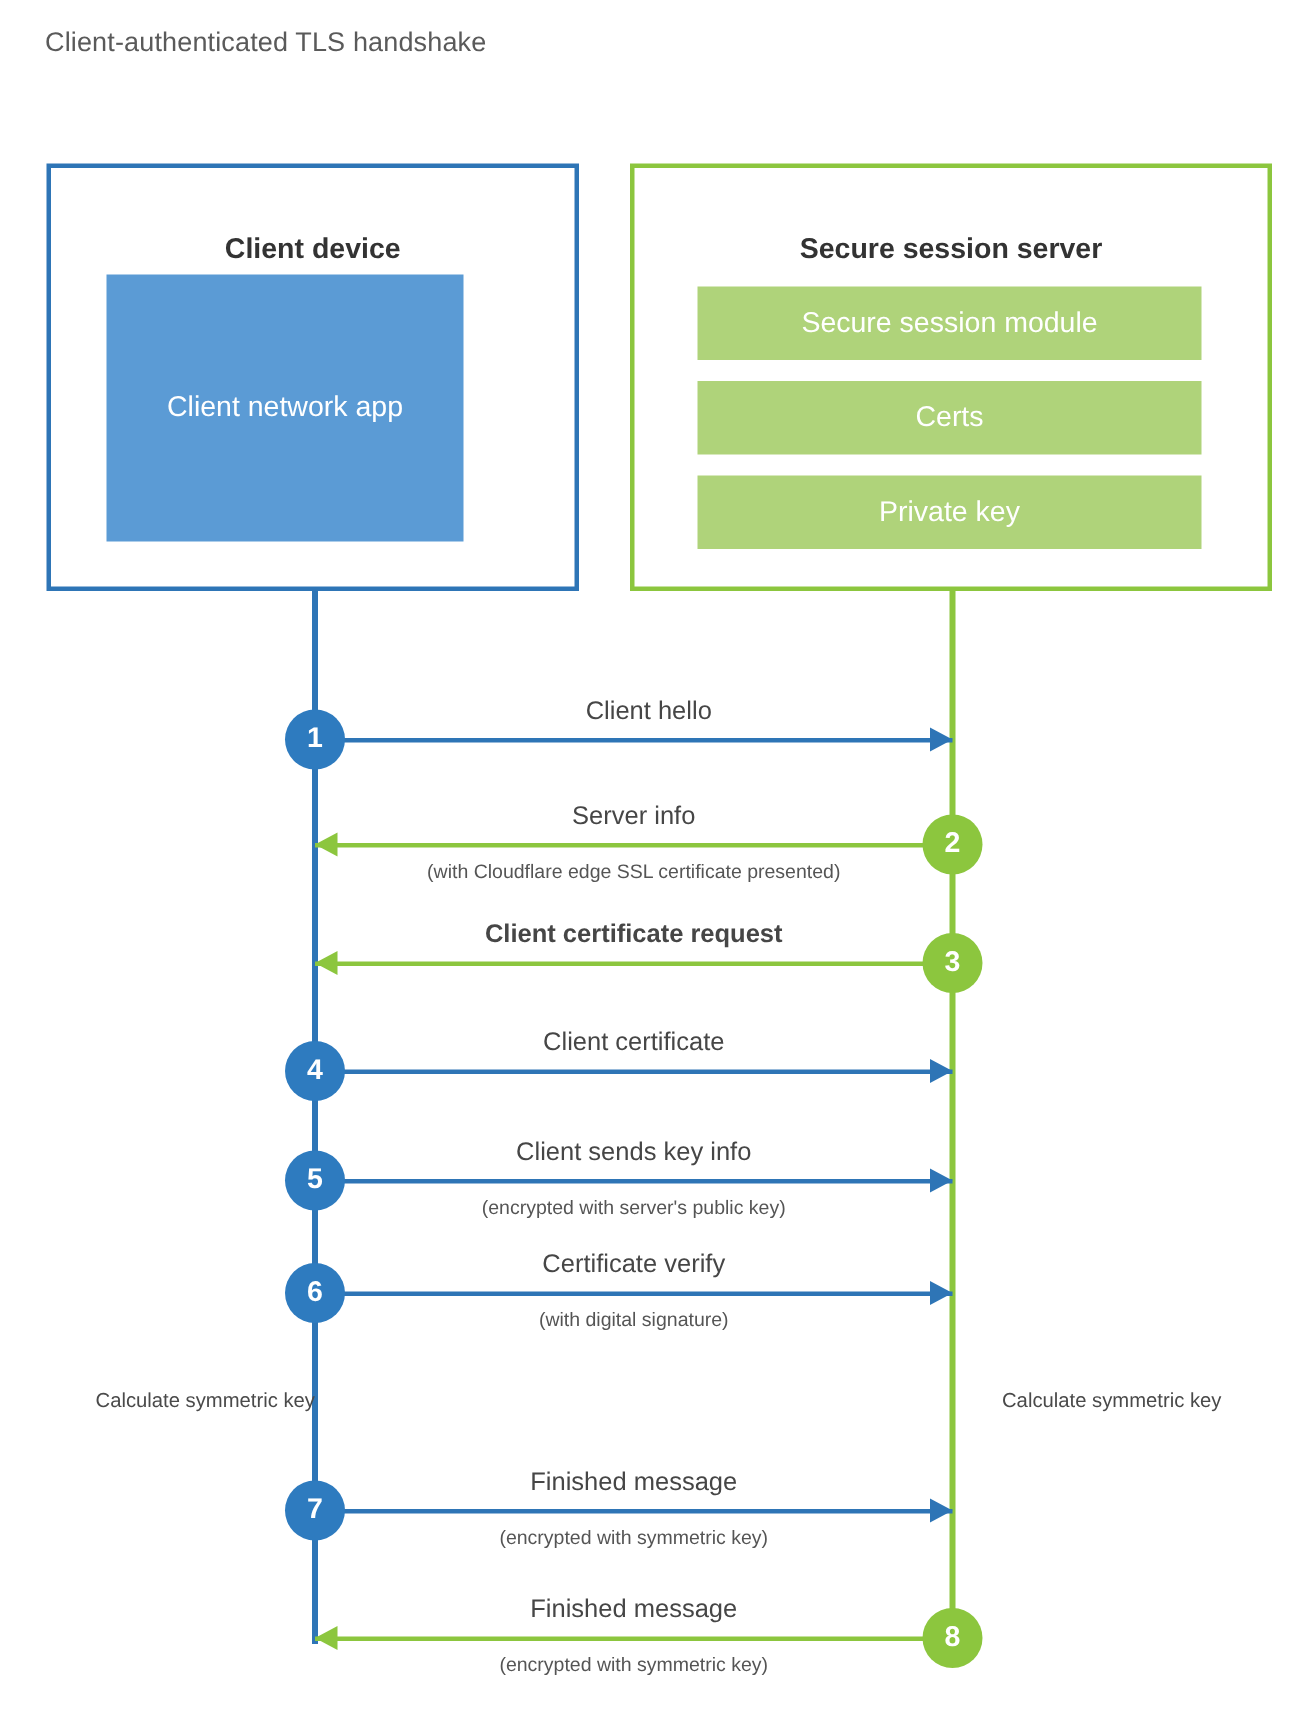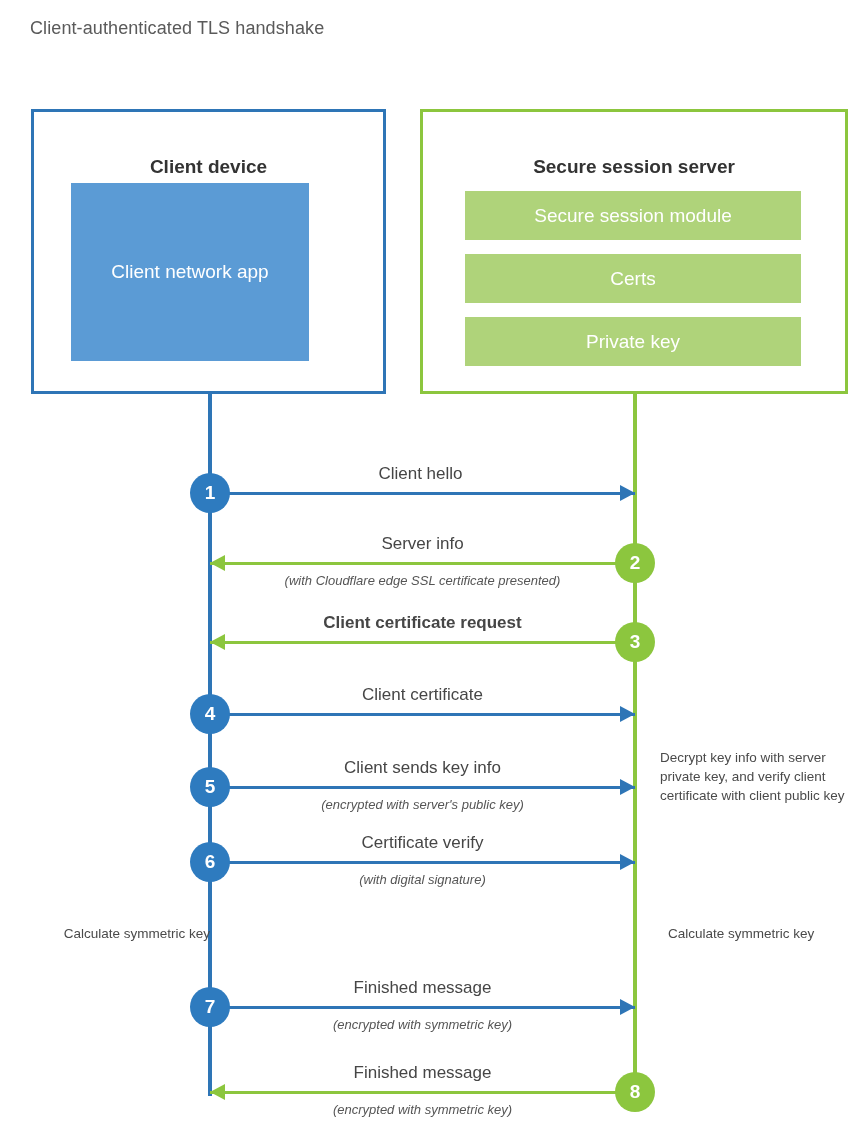--- a/index.html
+++ b/index.html
@@ -148,21 +148,20 @@
     top: -29px;
     white-space: nowrap;
   }
   .msg-sub {
     position: absolute;
     text-align: center;
     font-size: 13px;
     color: #555555;
     top: 10px;
     white-space: nowrap;
-    font-style: italic;
   }
 
   
   .step-circle {
     position: absolute;
     width: 40px;
     height: 40px;
     border-radius: 50%;
     display: flex;
     align-items: center;
@@ -221,21 +220,21 @@
     <div class="server-bar b2">Private key</div>
   </div>
 
   <div class="lifeline" id="client-lifeline"></div>
   <div class="lifeline" id="server-lifeline"></div>
 
   <div id="messages">
       <div class="msg" style="top: 493px;">
         <div class="msg-line blue" style="left: 210px; width: 425px;"></div>
         <div class="arrow-head right blue" style="left: 620px;"></div>
-        <div class="msg-label" style="left: 208px; width: 425px;">Client hello</div>
+        <div class="msg-label" style="left: 220px; width: 425px;">Client hello</div>
         <div class="step-circle blue" style="left: 190px; top: -20px;">1</div>
       </div>
       <div class="msg" style="top: 563px;">
         <div class="msg-line green" style="left: 210px; width: 425px;"></div>
         <div class="arrow-head left green" style="left: 210px;"></div>
         <div class="msg-label" style="left: 210px; width: 425px;">Server info</div>
         <div class="msg-sub" style="left: 210px; width: 425px;">(with Cloudflare edge SSL certificate presented)</div>
         <div class="step-circle green" style="left: 615px; top: -20px;">2</div>
       </div>
       <div class="msg" style="top: 642px;">
@@ -273,17 +272,16 @@
       </div>
       <div class="msg" style="top: 1092px;">
         <div class="msg-line green" style="left: 210px; width: 425px;"></div>
         <div class="arrow-head left green" style="left: 210px;"></div>
         <div class="msg-label" style="left: 210px; width: 425px;">Finished message</div>
         <div class="msg-sub" style="left: 210px; width: 425px;">(encrypted with symmetric key)</div>
         <div class="step-circle green" style="left: 615px; top: -20px;">8</div>
       </div>
     </div>
 
-  <div class="side-note" id="note-decrypt">Decrypt key info with server private key, and verify client certificate with client public key</div>
   <div class="side-note" id="note-client-calc">Calculate symmetric key</div>
   <div class="side-note" id="note-server-calc">Calculate symmetric key</div>
 
 </div>
 
 </body></html>

